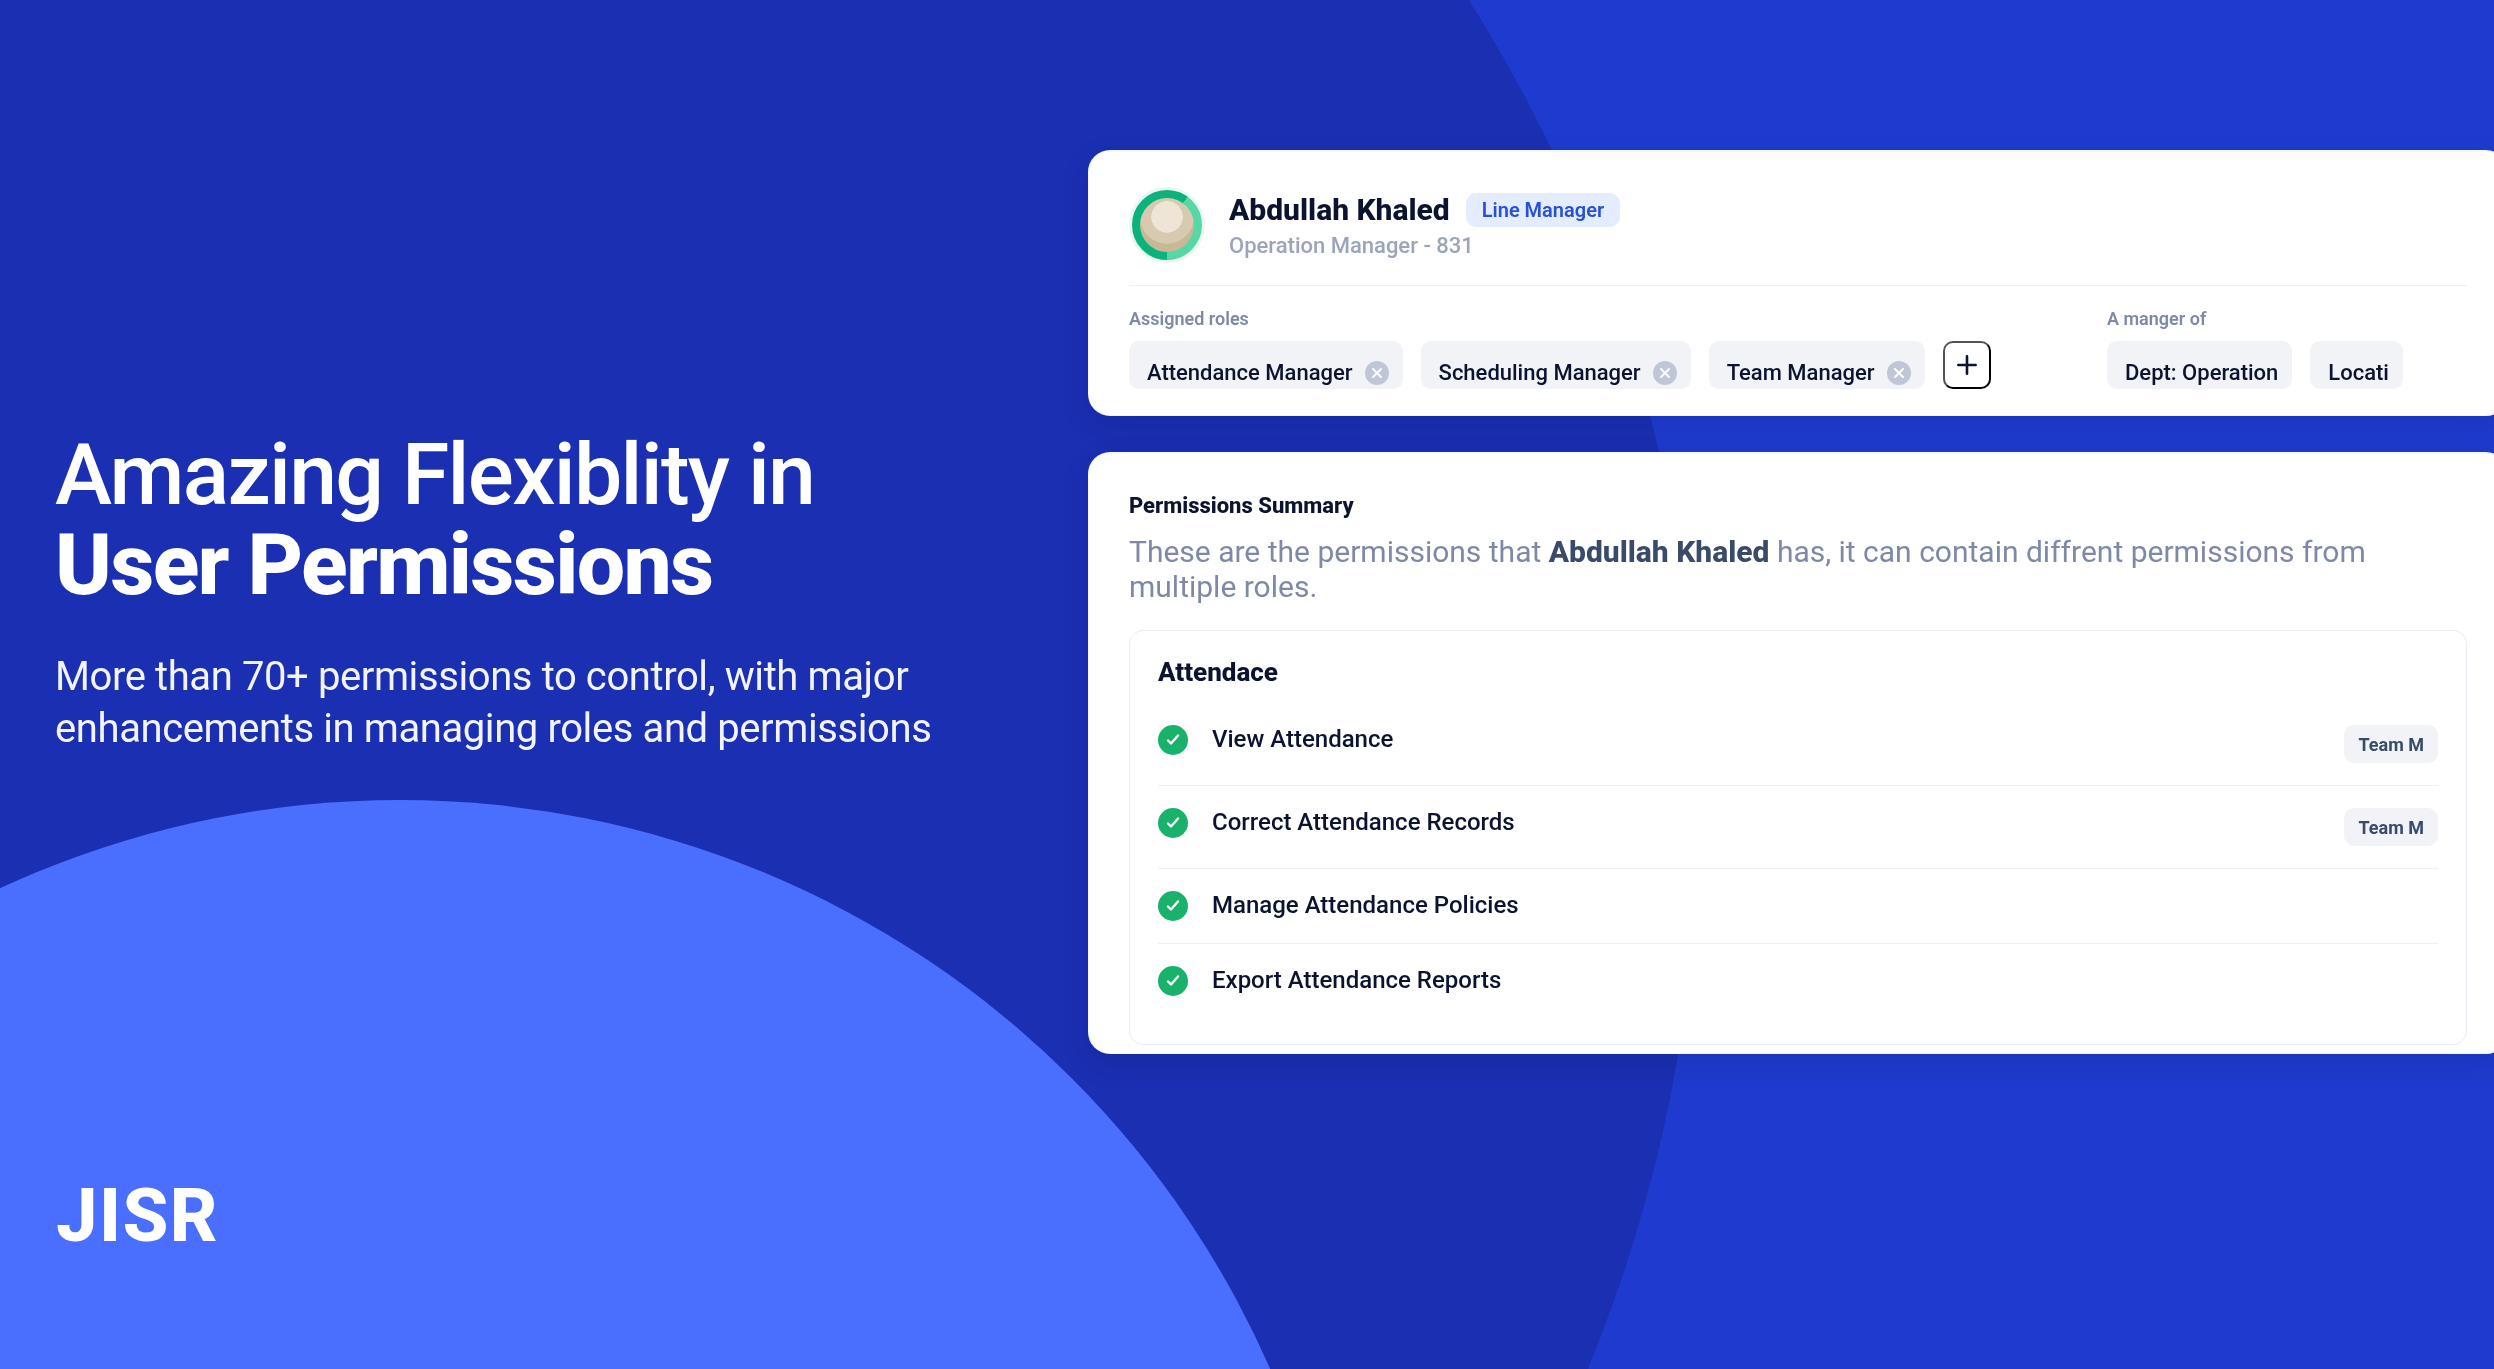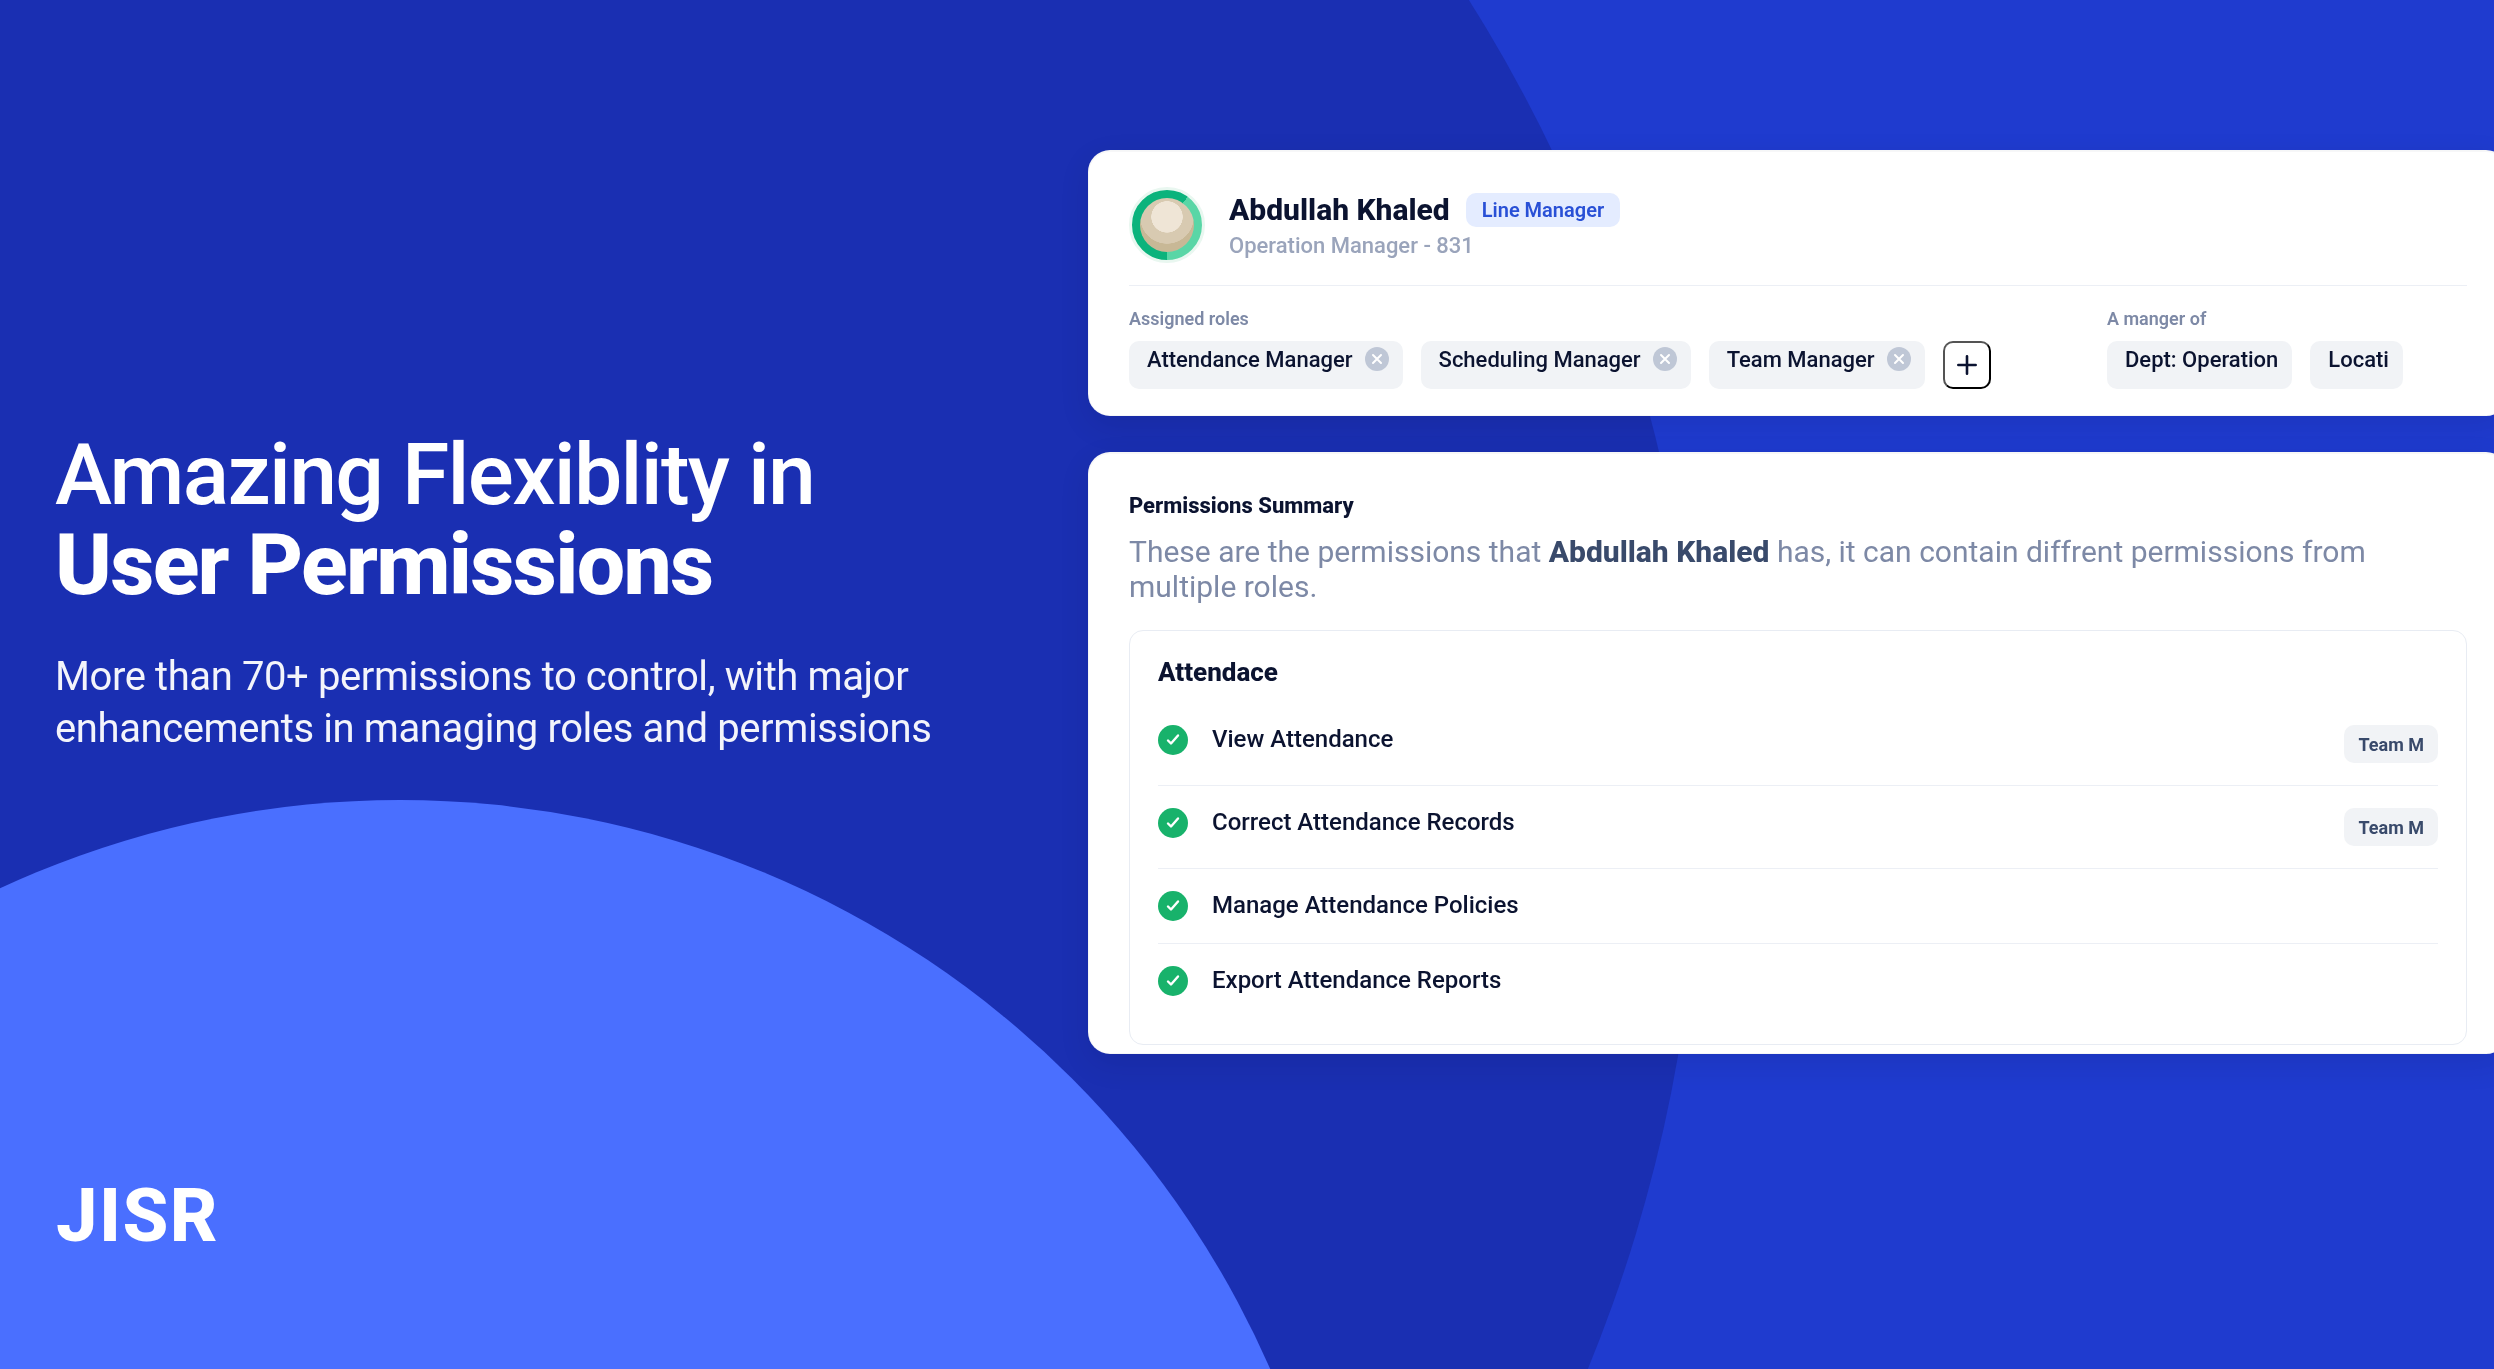--- a/index.html
+++ b/index.html
@@ -72,21 +72,21 @@
   .avatar{width:76px;height:76px;border-radius:50%;background:conic-gradient(from 180deg,#0bb37c 0 60%, #59d6a6 60% 100%);position:relative;flex:0 0 auto;border:3px solid #e9f7f0}
   .avatar::after{content:"";position:absolute;inset:8px;border-radius:50%;background:radial-gradient(circle at 50% 35%, #efe5d6 0 35%, #d8cab1 36% 60%, #c8b896 61% 100%);} 
   .user-meta{display:flex;flex-direction:column;gap:6px}
   .name-row{display:flex;align-items:center;gap:16px}
   .user-name{font-size:30px;font-weight:800;color:var(--text-900)}
   .badge{display:inline-flex;align-items:center;height:34px;padding:0 16px;border-radius:10px;background:var(--badge-bg);color:var(--badge-fg);font-weight:600;font-size:20px}
   .user-sub{font-size:22px;color:var(--muted);font-weight:500}
   .roles-row{display:flex;gap:32px;padding-top:22px;align-items:flex-start}
   .section-label{font-size:18px;color:var(--text-500);font-weight:600;margin-bottom:12px}
   .chips{display:flex;gap:18px;align-items:center;flex-wrap:wrap}
-  .chip{display:inline-flex;align-items:center;gap:12px;height:48px;padding:0 14px 12px 18px;border-radius:10px;background:var(--chip-bg);color:var(--text-900);font-size:22px;font-weight:500}
+  .chip{display:inline-flex;align-items:flex-end;gap:12px;height:48px;padding:0 14px 4px 18px;border-radius:10px;background:var(--chip-bg);color:var(--text-900);font-size:22px;font-weight:500}
   .chip .x{width:24px;height:24px;border-radius:50%;background:var(--chip-x);display:inline-flex;align-items:center;justify-content:center;color:var(--chip-x-fg);font-weight:800;cursor:pointer}
   .chip .x svg{width:12px;height:12px;display:block}
   .add{width:48px;height:48px;border-radius:10px;display:inline-flex;align-items:center;justify-content:center;background:transparent}
   .add svg{width:26px;height:26px}
   .manager-col{min-width:360px}
   .manager-col .chips .chip{background:var(--right-chip)}
   .roles-row .spacer{flex:1}
   
   .perm-card{padding:40px 40px 0 40px}
   .perm-card h2{margin:0 0 16px 0;font-size:22px;font-weight:800;color:var(--text-900)}

